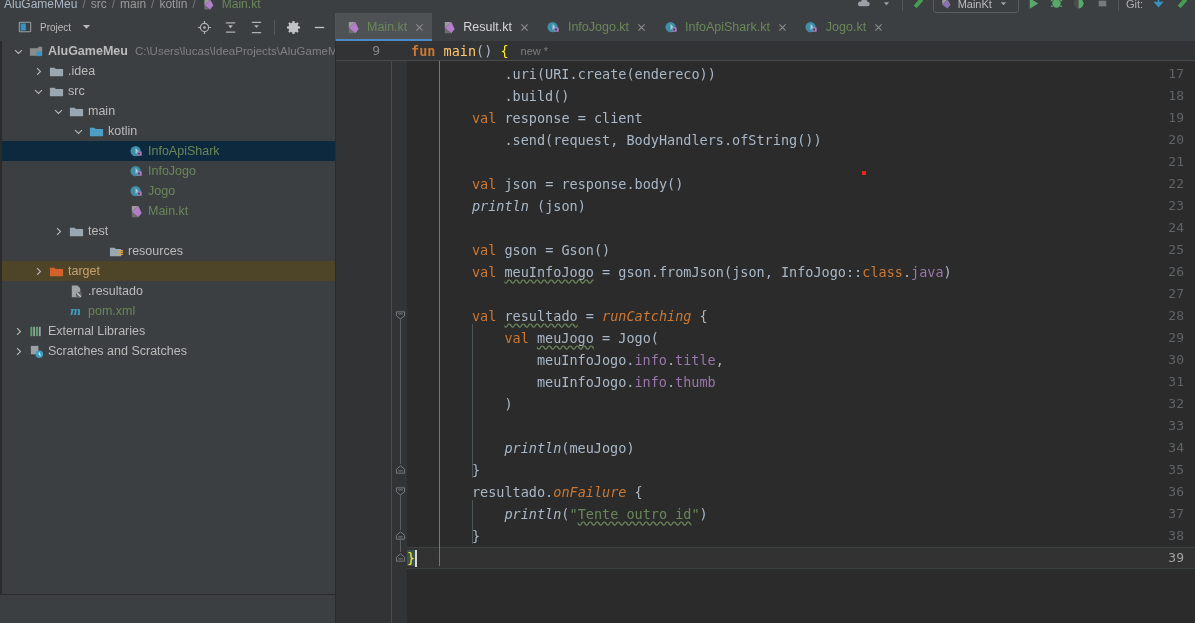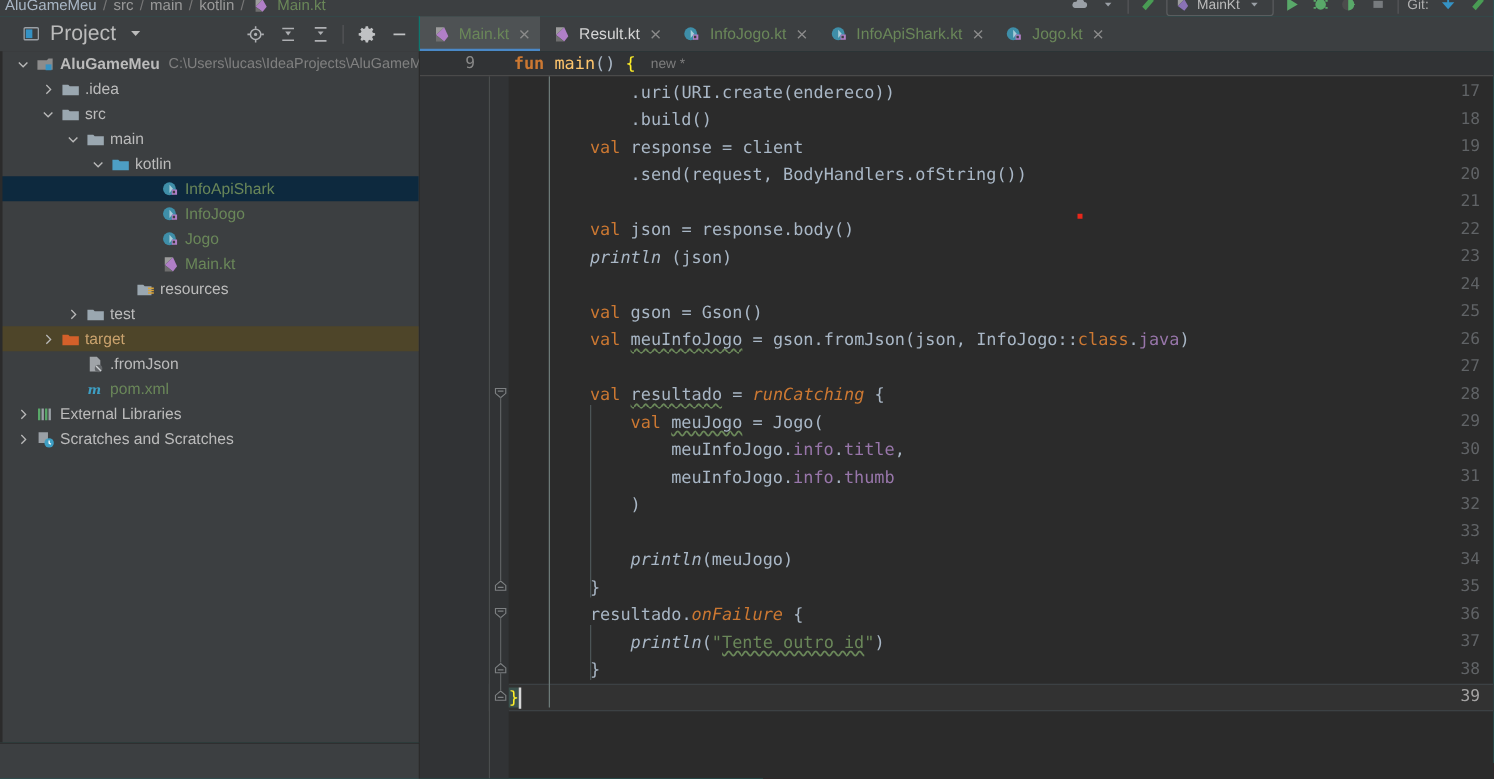--- a/index.html
+++ b/index.html
@@ -78,21 +78,21 @@
     width: 335px; height: 28px;
     background: #3c3f41;
     display: flex;
     align-items: center;
     border-bottom: 1px solid #323232;
   }
   .tw-title {
     display: flex; align-items: center; gap: 7px;
     margin-left: 17px;
   }
-  .tw-title-label { color: #bbbbbb; font-size: 17px; }
+  .tw-title-label { color: #bbbbbb; font-size: 10px; }
   .tw-chevron {
     color: #bbbbbb; font-size: 9px; margin-left: 4px;
   }
   .tw-actions {
     position: absolute;
     right: 8px;
     display: flex; align-items: center; gap: 10px;
   }
   .tw-sep { width: 1px; height: 15px; background: #545658; }
 
@@ -607,43 +607,43 @@
         <span class="arrow empty"></span>
         <span class="row-icon" style="margin-left: 4px;">
           <svg width="15" height="15" viewBox="0 0 16 16">
             <path d="M3 2h7L3 8.5z" fill="#9c9c9c"></path>
             <path d="M10 2L3 8.5 10 14l3.5-4.5z" fill="#b07fc7"></path>
             <path d="M3 8.5V14h7z" fill="#6e6e6e"></path>
           </svg>
         </span>
         <span class="row-label green">Main.kt</span>
       </div>
-      <div class="tree-row" style="padding-left: 93px;">
-        <span class="arrow empty"></span>
-        <span class="row-icon" style="margin-left: 4px;">
-          <svg width="15" height="15" viewBox="0 0 16 16">
-            <path d="M1 4h5l1.2 1.3H13V13H1z" fill="#9aa7b0"></path>
-            <path d="M10 7h5M10 9h5M10 11h5" stroke="#d8a33a" stroke-width="1.3"></path>
-          </svg>
-        </span>
-        <span class="row-label">resources</span>
-      </div>
       <div class="tree-row" style="padding-left: 53px;">
         <span class="arrow">
           <svg width="9" height="9" viewBox="0 0 10 10">
             <path d="M3.4 1.2L7.2 5 3.4 8.8" fill="none" stroke="#b9b9b9" stroke-width="1.2"></path>
           </svg>
         </span>
         <span class="row-icon" style="margin-left: 4px;">
           <svg width="15" height="15" viewBox="0 0 16 16">
             <path d="M1 4h5l1.2 1.3H15V13H1z" fill="#9aa7b0"></path>
           </svg>
         </span>
         <span class="row-label">test</span>
       </div>
+      <div class="tree-row" style="padding-left: 93px;">
+        <span class="arrow empty"></span>
+        <span class="row-icon" style="margin-left: 4px;">
+          <svg width="15" height="15" viewBox="0 0 16 16">
+            <path d="M1 4h5l1.2 1.3H13V13H1z" fill="#9aa7b0"></path>
+            <path d="M10 7h5M10 9h5M10 11h5" stroke="#d8a33a" stroke-width="1.3"></path>
+          </svg>
+        </span>
+        <span class="row-label">resources</span>
+      </div>
       <div class="tree-row sel-target" style="padding-left: 33px;">
         <span class="arrow">
           <svg width="9" height="9" viewBox="0 0 10 10">
             <path d="M3.4 1.2L7.2 5 3.4 8.8" fill="none" stroke="#b9b9b9" stroke-width="1.2"></path>
           </svg>
         </span>
         <span class="row-icon" style="margin-left: 4px;">
           <svg width="15" height="15" viewBox="0 0 16 16">
             <path d="M1 4h5l1.2 1.3H15V13H1z" fill="#d4602a"></path>
           </svg>
@@ -652,21 +652,21 @@
       </div>
       <div class="tree-row" style="padding-left: 53px;">
         <span class="arrow empty"></span>
         <span class="row-icon" style="margin-left: 4px;">
           <svg width="15" height="15" viewBox="0 0 16 16">
             <path d="M3 1.5h6l3 3V14H3z" fill="#a0a4a8"></path>
             <circle cx="10.5" cy="11.5" r="3.2" fill="#636669"></circle>
             <path d="M8.4 9.4l4.2 4.2" stroke="#cfd2d4" stroke-width="1.2"></path>
           </svg>
         </span>
-        <span class="row-label">.fromJson</span>
+        <span class="row-label">.resultado</span>
       </div>
       <div class="tree-row" style="padding-left: 53px;">
         <span class="arrow empty"></span>
         <span class="row-icon" style="margin-left: 4px;">
           <svg width="15" height="15" viewBox="0 0 16 16">
             <text x="1" y="12" font-family="DejaVu Serif, serif" font-size="11" font-style="italic" fill="#3e9fc4" font-weight="bold">m</text>
           </svg>
         </span>
         <span class="row-label green">pom.xml</span>
       </div>

